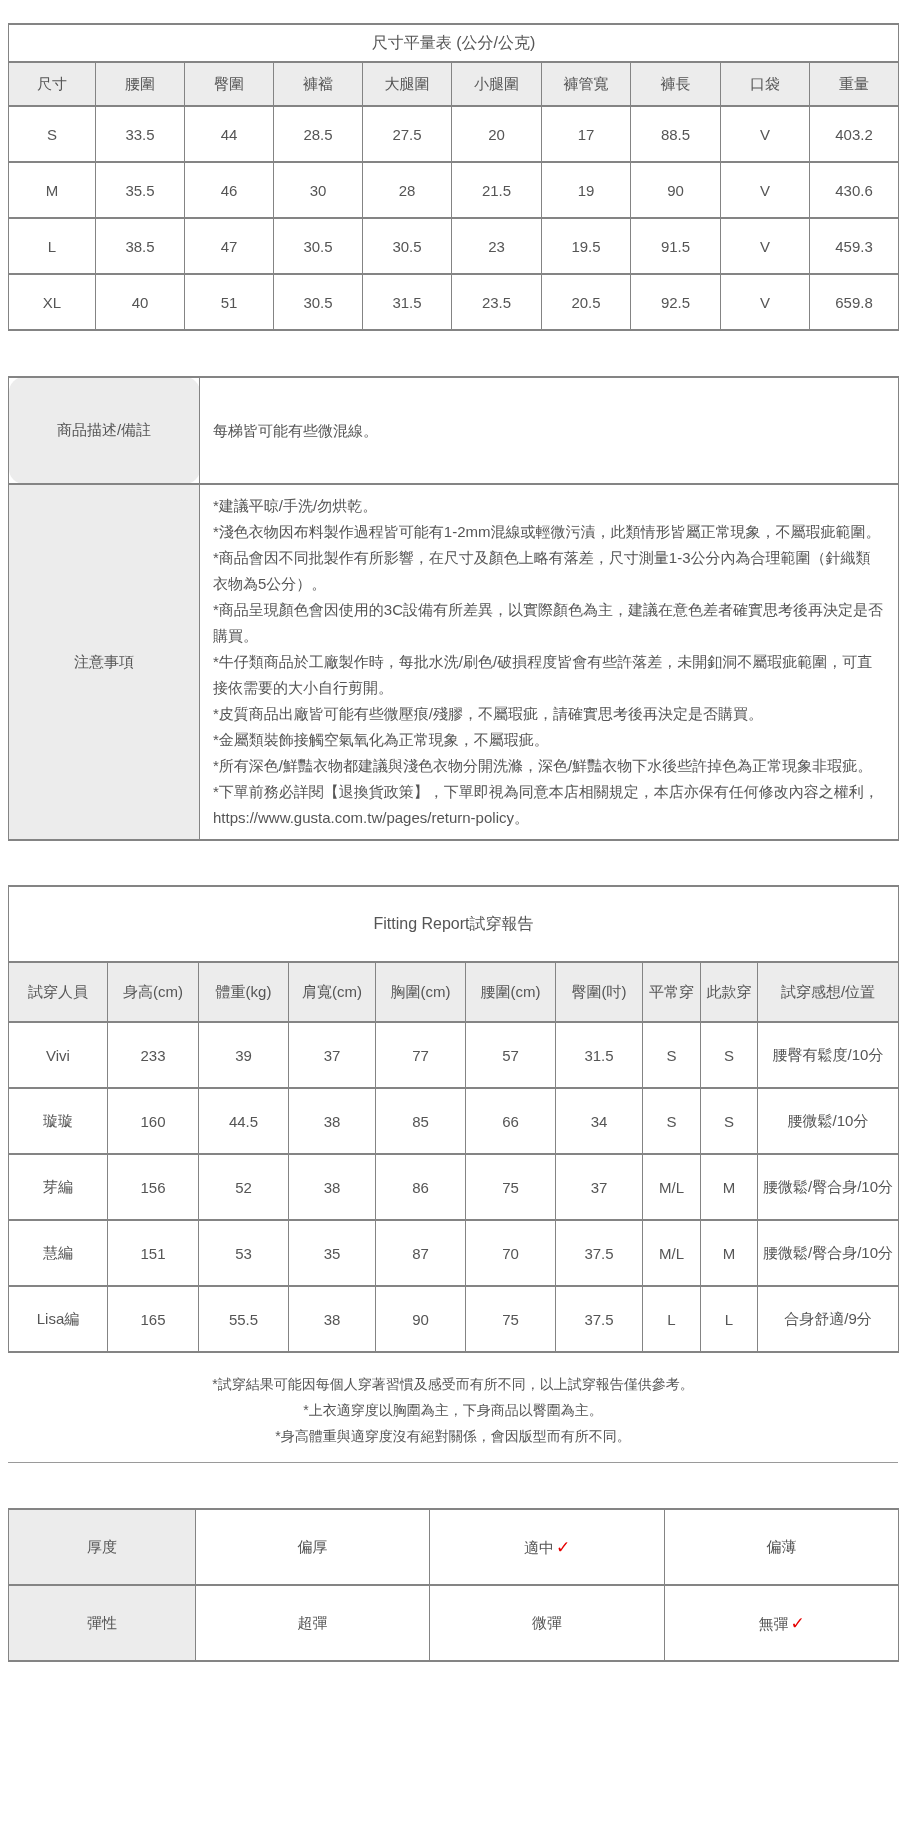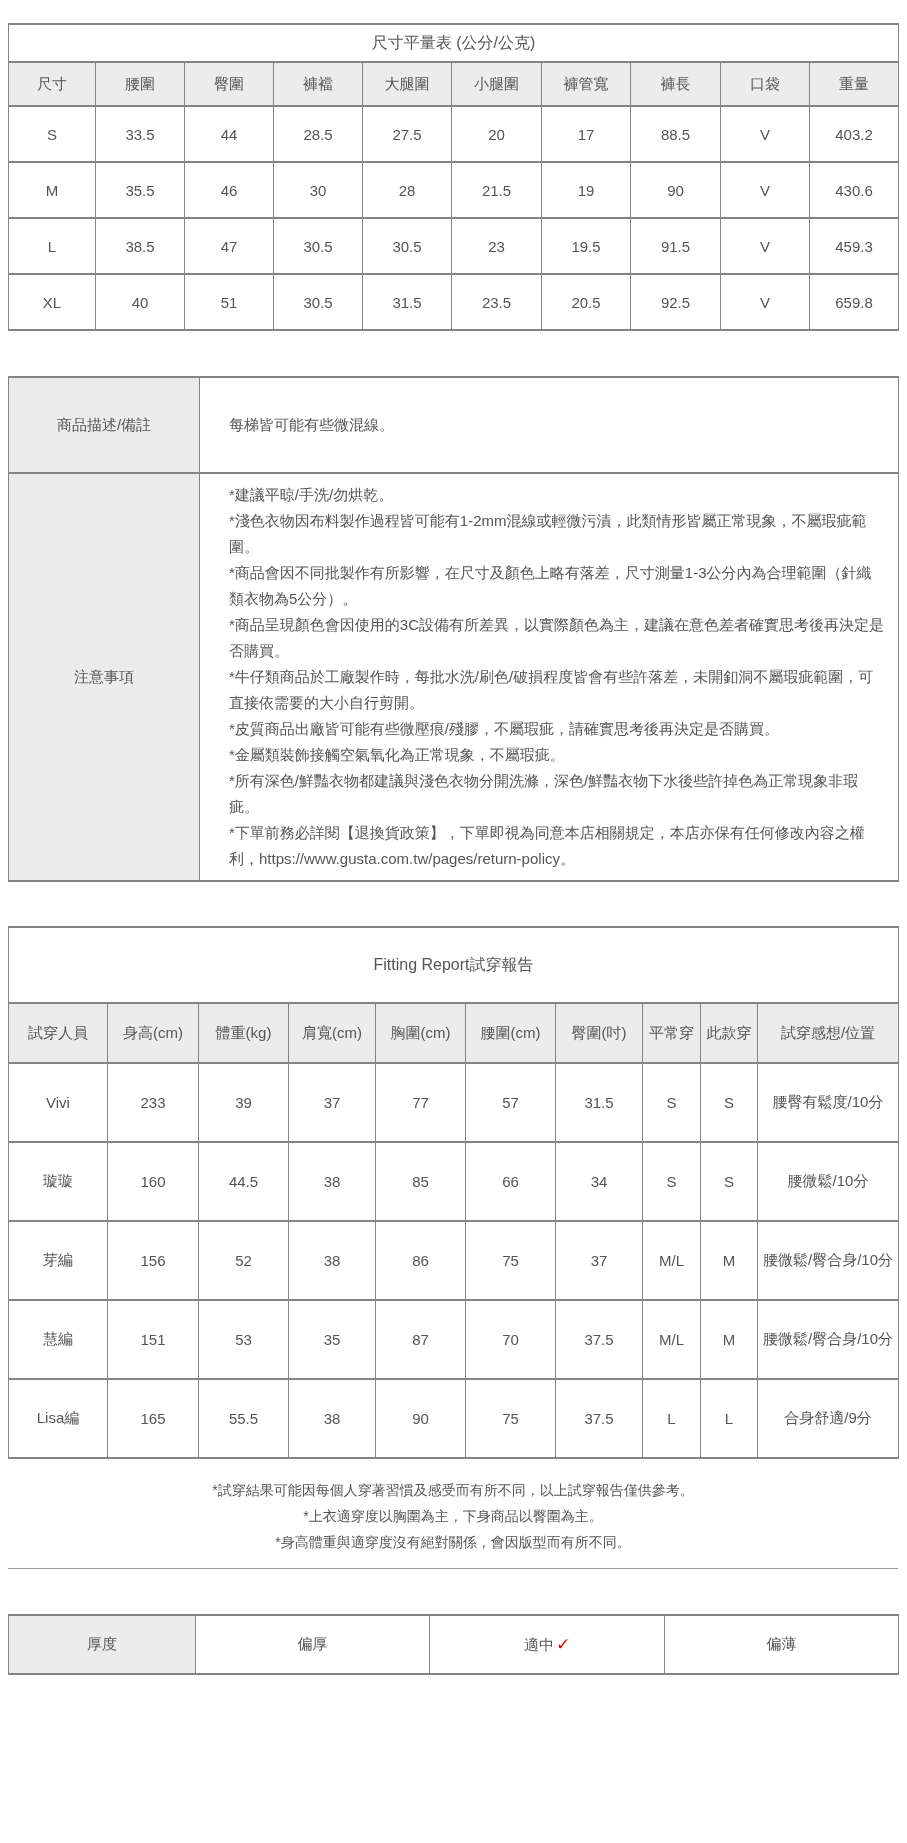--- a/index.html
+++ b/index.html
@@ -16,35 +16,35 @@
     word-break:break-word;
   }
   .title-cell { height:38px; font-size:16px; background:#ffffff; }
   .head-row td { background:#ececec; }
   .size-table .head-row td { height:44px; }
   .size-table .data-row td { height:56px; }
 
   .notes-table { margin-top:45px; }
   .notes-table .label-cell { background:#ececec; width:191px; }
   .notes-table .content-cell { text-align:left; padding:8px 13px; }
-  .row-desc td { height:96px; }
-  .note-line { line-height:26px; font-size:15px;margin-left:16px; }
+  .row-desc td { height:107px;border-radius:15px; }
+  .note-line { line-height:26px; font-size:15px; }
 
   .fitting-table { margin-top:44px; }
   .fitting-table .title-cell { height:76px; }
   .fitting-table .head-row td { height:60px; padding:2px 1px;margin-left:8px; }
-  .fitting-table .data-row td { height:79px; padding:14px 2px; }
+  .fitting-table .data-row td { height:66px; padding:14px 2px; }
 
   .footnotes { margin-top:18px; width:890px; text-align:center; }
   .fn { line-height:26px; font-size:14px; }
 
   .divider { margin-top:13px; width:890px; border-top:1px solid #9a9a9a; height:0; }
 
   .attr-table { margin-top:45px; }
-  .attr-table td { height:59px; }
+  .attr-table td { height:76px; }
   .attr-table .label-cell { background:#ececec; }
   .check {
     color:#e60000; font-size:17px; font-weight:bold; margin-left:2px;
     font-family:"DejaVu Sans",sans-serif;
   }
 </style>
 </head>
 <body>
 
 <div class="page">
@@ -265,16 +265,22 @@
         <col style="width:235px">
         <col style="width:234px">
       </colgroup>
     <tbody>
         <tr>
       <td class="label-cell">厚度</td>
       <td><span>偏厚</span></td>
       <td><span>適中</span><span class="check">✓</span></td>
       <td><span>偏薄</span></td>
     </tr>
+    <tr>
+      <td class="label-cell">彈性</td>
+      <td><span>超彈</span></td>
+      <td><span>微彈</span></td>
+      <td><span>無彈</span><span class="check">✓</span></td>
+    </tr>
   </tbody>
     </table>
 
 </div>
 
 </body></html>

